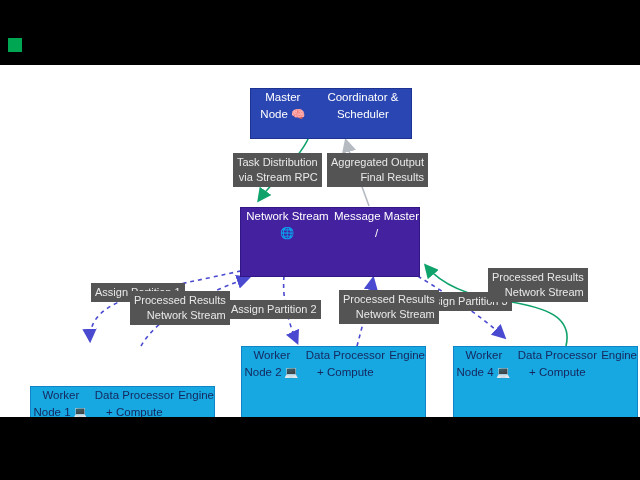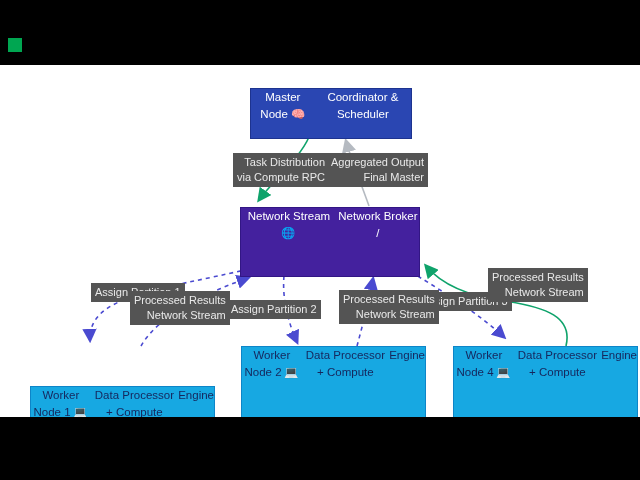--- a/index.html
+++ b/index.html
@@ -73,21 +73,21 @@
     <path class="edge green" d="M566,346 C573,317 546,307 505,301 C458,295 437,279 426,266" marker-end="url(#ah-green)"></path>
   </svg>
 
   <div class="node master">
     <div>Master Node 🧠</div>
     <div>Coordinator &amp; Scheduler</div>
   </div>
 
   <div class="node network">
     <div>Network Stream 🌐</div>
-    <div>Network Broker /</div>
+    <div>Message Master /</div>
   </div>
 
   <div class="node worker w1">
     <div>Worker Node 1 💻</div>
     <div>Data Processor + Compute</div>
     <div>Engine</div>
   </div>
 
   <div class="node worker w2">
     <div>Worker Node 2 💻</div>
@@ -96,26 +96,26 @@
   </div>
 
   <div class="node worker w3">
     <div>Worker Node 4 💻</div>
     <div>Data Processor + Compute</div>
     <div>Engine</div>
   </div>
 
   <div class="elabel lab-task">
     <div>Task Distribution</div>
-    <div>via Compute RPC</div>
+    <div>via Stream RPC</div>
   </div>
 
   <div class="elabel lab-agg">
     <div>Aggregated Output</div>
-    <div>Final Master</div>
+    <div>Final Results</div>
   </div>
 
   <div class="elabel lab-a3">
     <div>Assign Partition 3</div>
   </div>
 
   <div class="elabel lab-a1">
     <div>Assign Partition 1</div>
   </div>
 

